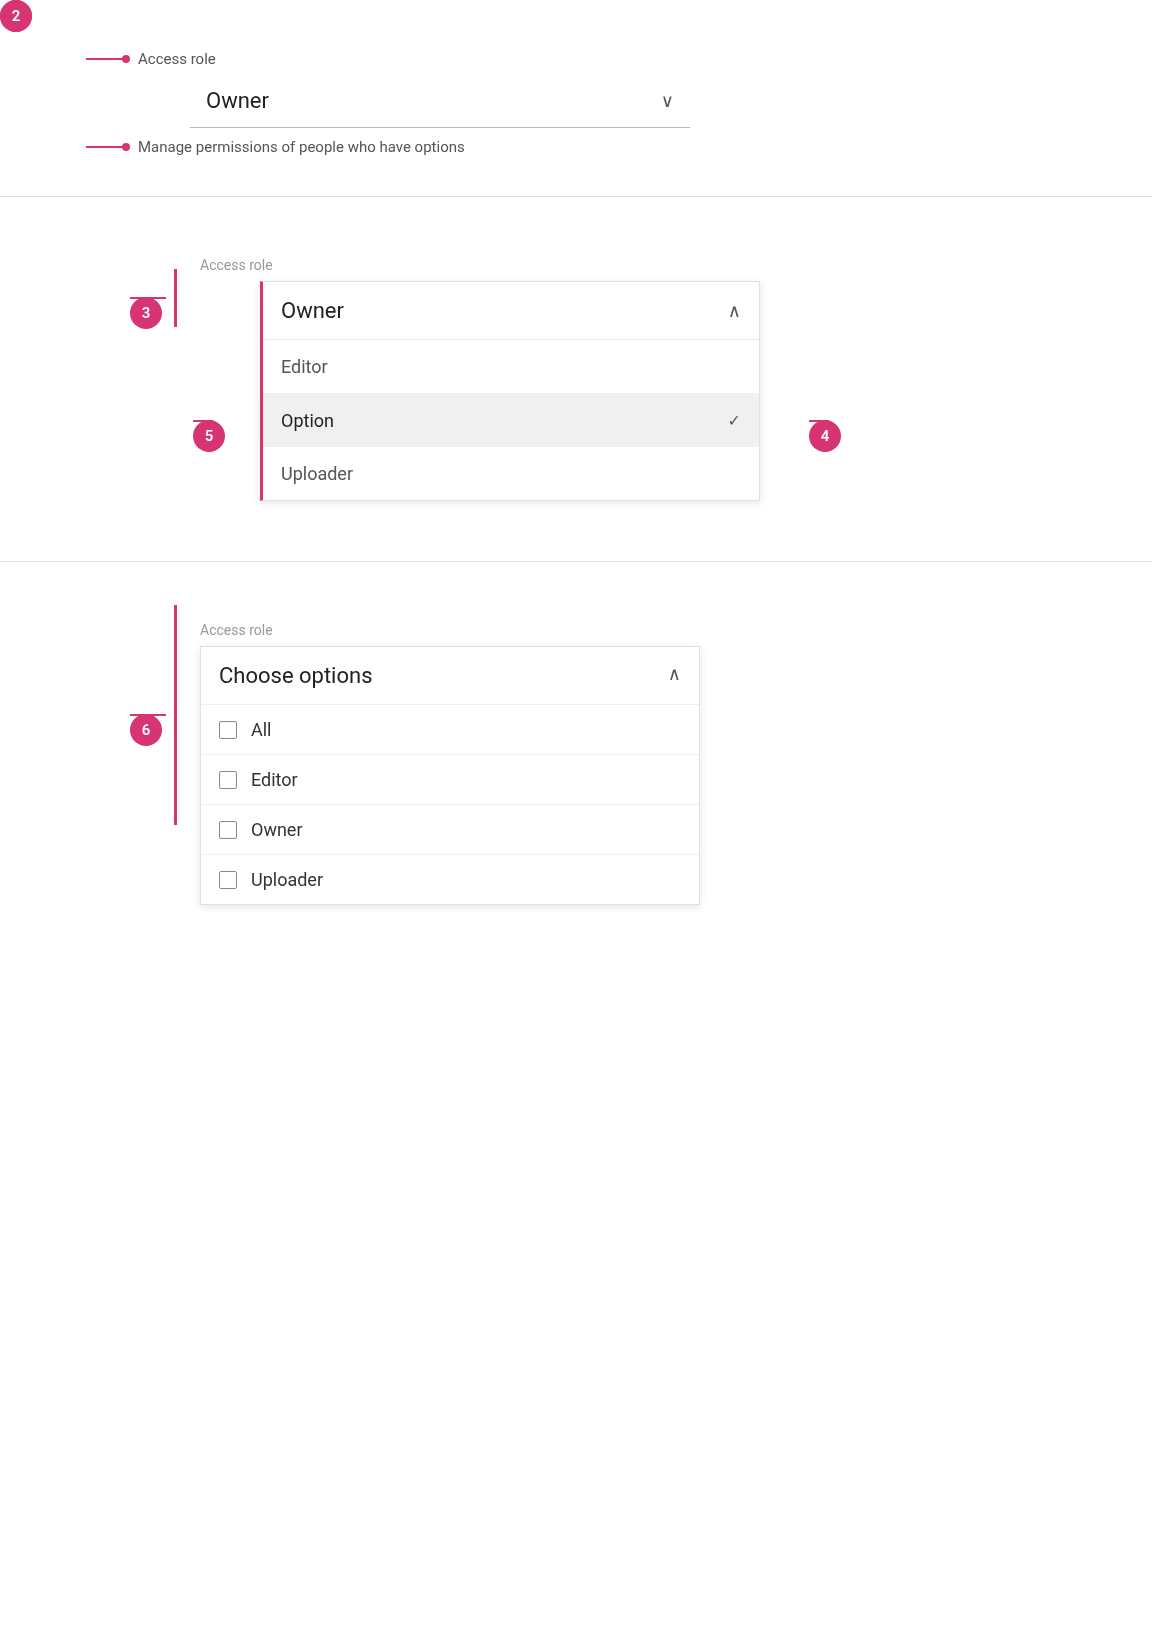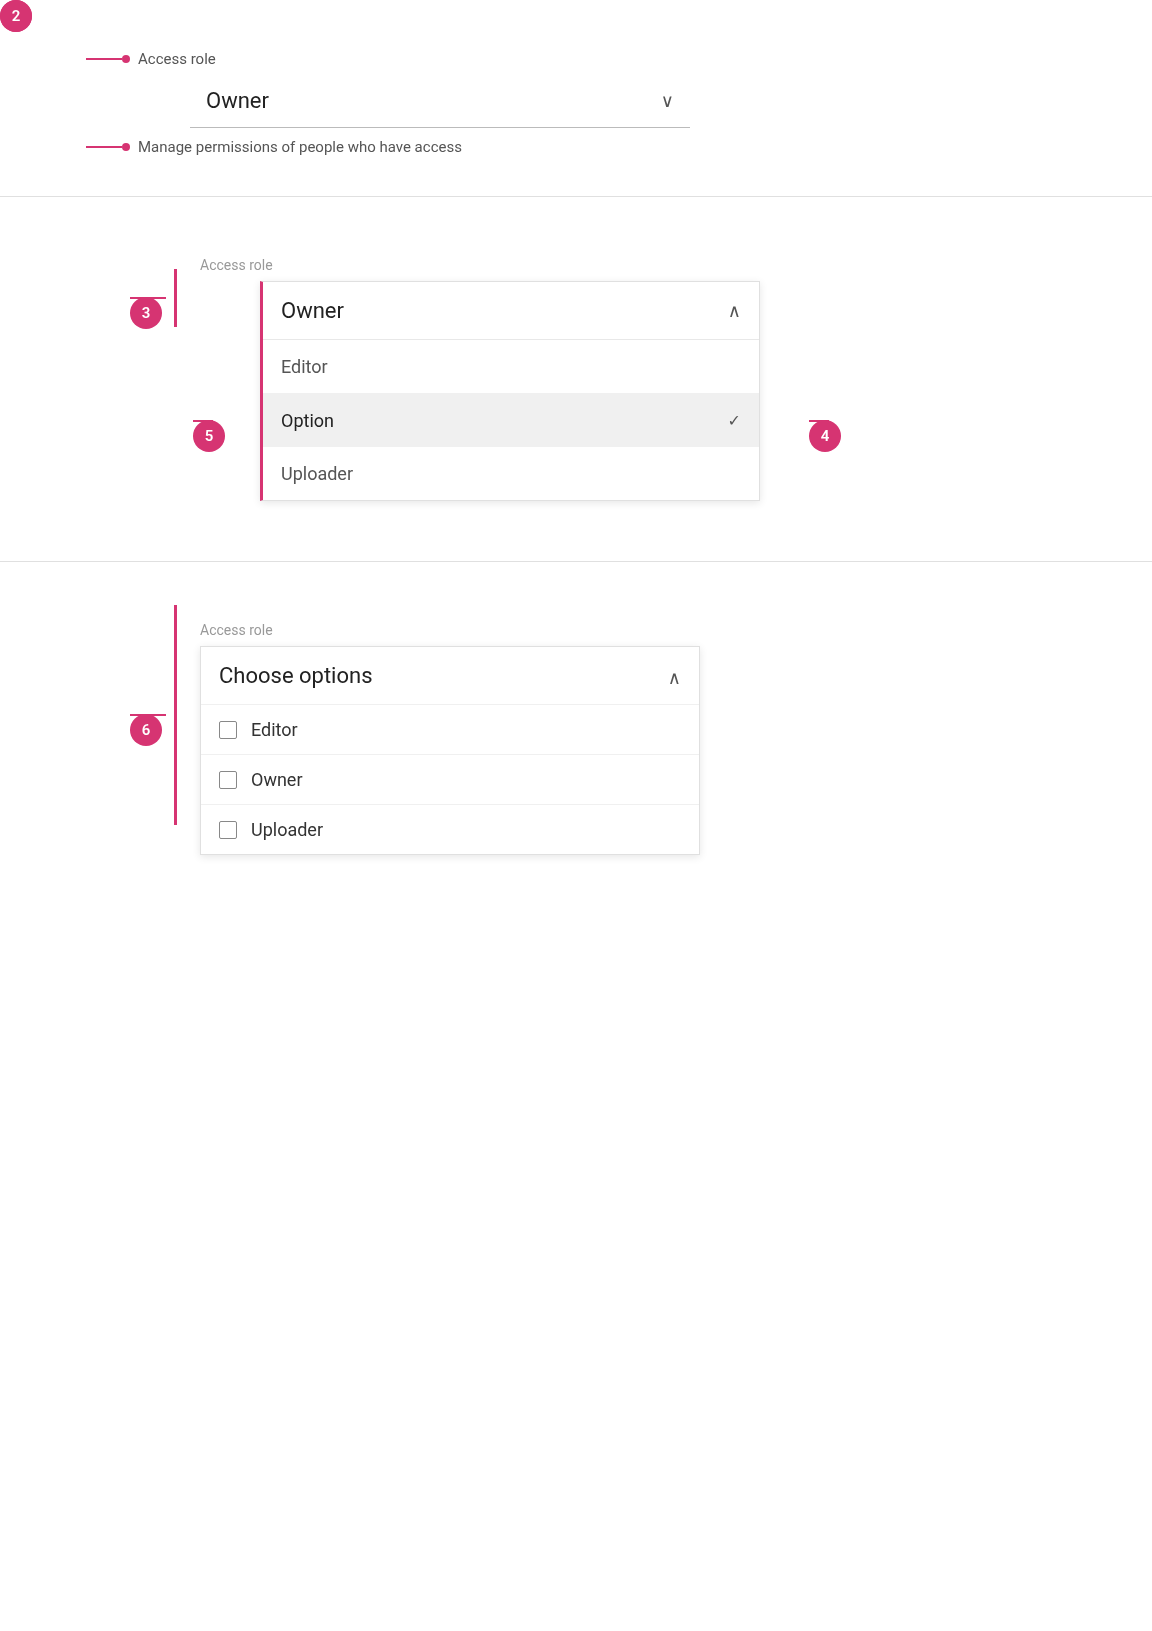--- a/index.html
+++ b/index.html
@@ -161,21 +161,21 @@
     
     .multiselect-open {
       width: 500px;
       box-shadow: 0 2px 8px rgba(0,0,0,0.10);
       background: #fff;
       border: 1px solid #e0e0e0;
     }
 
     .multiselect-header {
       display: flex;
-      align-items: flex-end;
+      align-items: flex-start;
       justify-content: space-between;
       padding: 16px 18px;
       font-size: 22px;
       font-weight: 400;
       color: #222;
       cursor: pointer;
       gap: 28px;
     }
 
     .multiselect-item {
@@ -222,21 +222,21 @@
       <span>Owner</span>
       <span class="chevron">∨</span>
     </div>
   </div>
 
   <div class="s1-annotation2">
     <div class="badge">2</div>
     <div style="display:flex;align-items:center;margin-left:6px;">
       <div style="width:36px;height:2px;background:#d63472;"></div>
       <div style="width:8px;height:8px;border-radius:50%;background:#d63472;"></div>
-      <span class="annotation-label">Manage permissions of people who have access</span>
+      <span class="annotation-label">Manage permissions of people who have options</span>
     </div>
   </div>
 
 </div>
 
 <hr class="divider">
 
 <div class="s2">
 
   <div class="s2-label">Access role</div>
@@ -304,20 +304,24 @@
       </div>
     </div>
 
     <div class="multiselect-open callout-border">
 
       <div class="multiselect-header">
         <span>Choose options</span>
         <span style="font-size:18px;color:#555;">∧</span>
       </div>
 
+      <div class="multiselect-item">
+        <div class="checkbox"></div>
+        <span>All</span>
+      </div>
 
       <div class="multiselect-item">
         <div class="checkbox"></div>
         <span>Editor</span>
       </div>
 
       <div class="multiselect-item">
         <div class="checkbox"></div>
         <span>Owner</span>
       </div>

